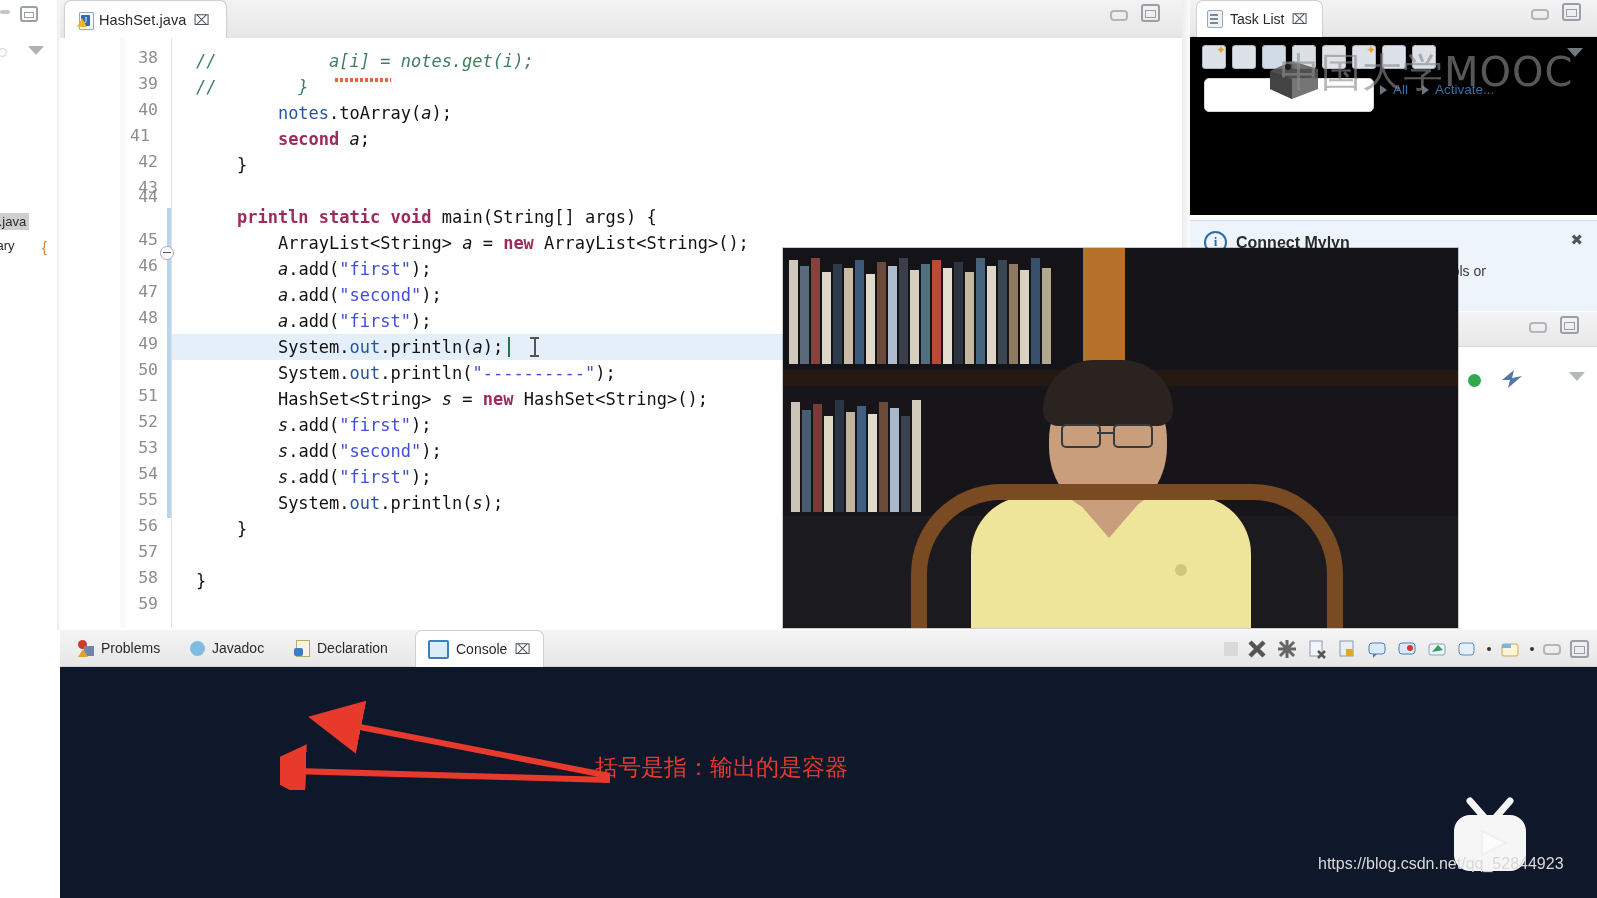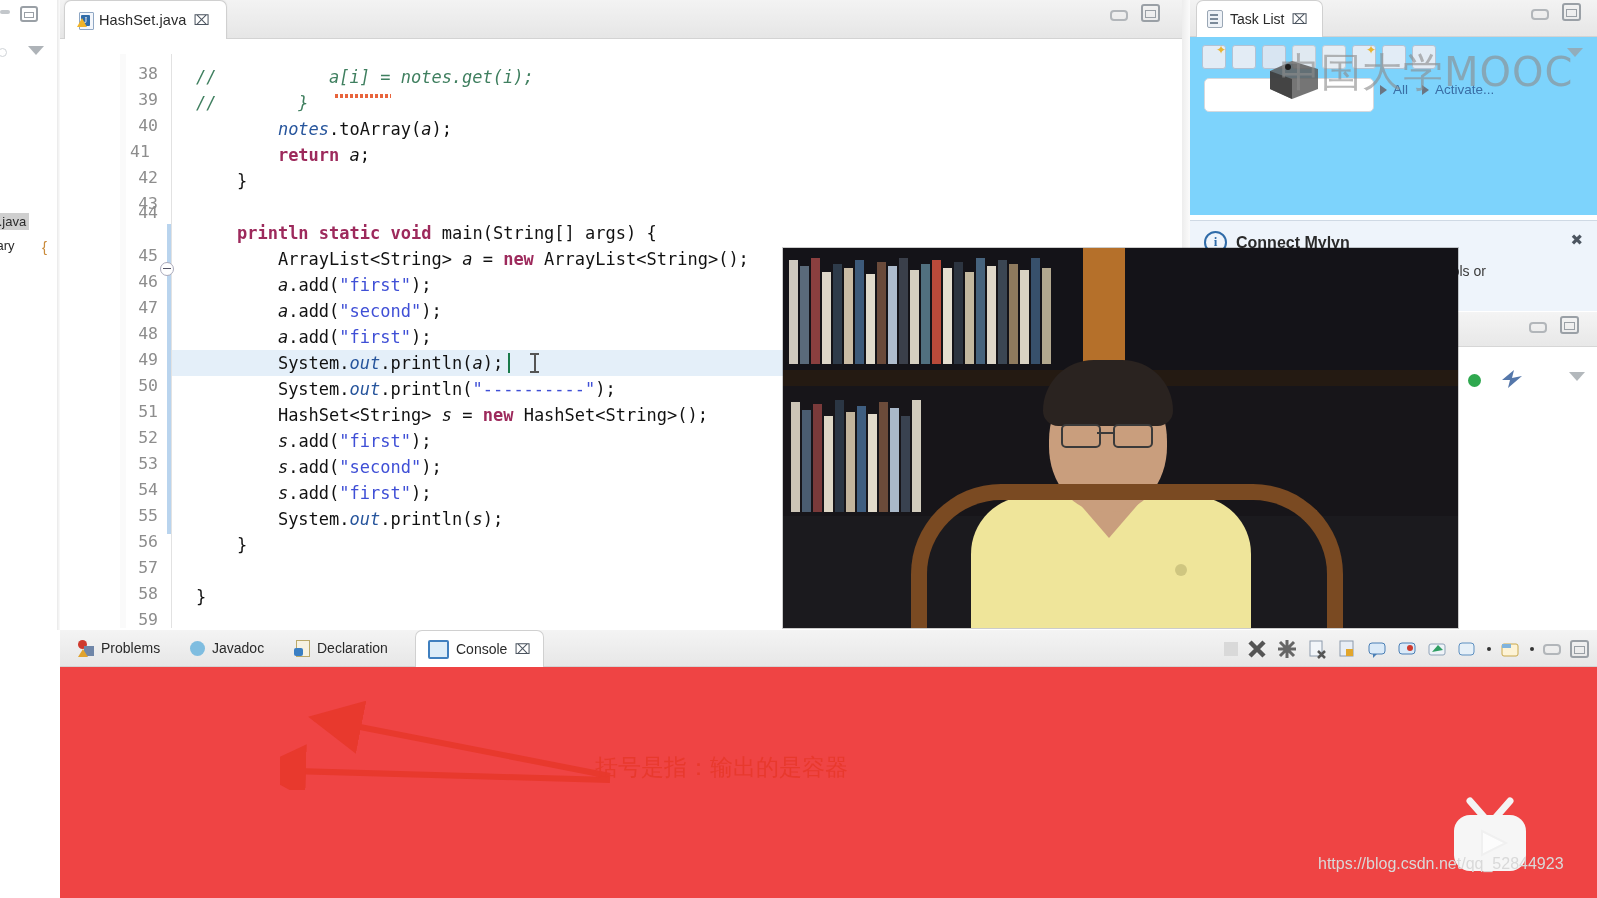--- a/index.html
+++ b/index.html
@@ -48,46 +48,46 @@
         border-bottom:9px solid #f0b429;}
   .close-x{font-size:14px;color:#4c5560;line-height:1;user-select:none;}
   #editor-min{position:absolute;right:54px;top:10px;width:14px;height:7px;
         border:2px solid #b2b6ba;border-radius:4px;}
   #editor-max{position:absolute;right:22px;top:4px;width:19px;height:18px;
         border:2px solid #9aa0a6;border-radius:3px;box-sizing:border-box;}
   #editor-max i{position:absolute;left:2px;top:4px;right:2px;bottom:2px;
         border:1px solid #9aa0a6;display:block;}
 
   #code-area{position:absolute;left:0;top:38px;right:0;bottom:0;background:#fff;
-        overflow:hidden;margin-top:16px;}
+        overflow:hidden;}
   #gutter-line{position:absolute;left:111px;top:0;bottom:0;width:1px;background:#e2e2e2;}
   #marker-strip{position:absolute;left:60px;top:0;bottom:0;width:6px;background:#fafafa;}
   #folding-bar{position:absolute;left:100px;top:0;bottom:0;width:11px;background:#fff;}
   .code-line{position:absolute;left:0;height:26px;line-height:26px;white-space:pre;
         font-family:"DejaVu Sans Mono","Liberation Mono",monospace;font-size:17px;}
   .lnum{position:absolute;left:62px;width:36px;text-align:right;color:#8d8d8d;
         font-size:16.5px;font-family:"DejaVu Sans Mono","Liberation Mono",monospace;}
   .ctext{position:absolute;left:136px;color:#111;}
   .hl-row{position:absolute;left:112px;right:330px;height:26px;background:#dbe9f7;opacity:.75;}
   .sel-bar{position:absolute;left:107px;width:4px;background:#b9d4ee;}
   .kw{color:#9d2a5c;font-weight:bold;}
   .str{color:#3f4fd6;}
   .cmt{color:#3f7f5f;font-style:italic;}
-  .fld{color:#27559c;font-style:italic;}
+  .fld{color:#27559c;}
   .var{color:#111;font-style:italic;}
   #caret{position:absolute;width:2px;height:20px;background:#1a7a4a;}
   #ibeam{position:absolute;width:9px;height:20px;}
   #ibeam:before,#ibeam:after{content:"";position:absolute;left:0;width:9px;height:2px;background:#555;}
   #ibeam:before{top:0;} #ibeam:after{bottom:0;}
   #ibeam i{position:absolute;left:4px;top:0;width:2px;height:20px;background:#555;}
   #red-squiggle{position:absolute;left:275px;top:40px;width:56px;height:4px;
         background:repeating-linear-gradient(90deg,#e8643c 0 3px,transparent 3px 5px);}
 
   
-  #tasklist-panel{position:absolute;left:1190px;top:0;width:407px;height:215px;background:#7dd3fc;}
+  #tasklist-panel{position:absolute;left:1190px;top:0;width:407px;height:215px;background:#000000;}
   #tasklist-tabbar{position:absolute;left:0;top:0;width:100%;height:36px;
         background:linear-gradient(to bottom,#f3f3f3,#e6e6e6);border-bottom:1px solid #d3d3d3;}
   #tasklist-tab{position:absolute;left:6px;top:0;height:36px;padding:0 14px 0 10px;
         background:#fff;border:1px solid #d0d0d0;border-bottom:none;border-radius:7px 7px 0 0;
         display:flex;align-items:center;gap:7px;}
   #tasklist-tab .t{font-size:14px;color:#2a2a2a;}
   .tl-icon{width:14px;height:16px;background:#eef2f7;border:1px solid #9aa7b5;
         border-radius:2px;position:relative;}
   .tl-icon:after{content:"";position:absolute;left:2px;top:3px;width:8px;height:2px;
         background:#7b8a9a;box-shadow:0 4px 0 #7b8a9a,0 8px 0 #7b8a9a;}
@@ -155,21 +155,21 @@
   #wc-glass-br{position:absolute;left:136px;top:64px;width:16px;height:2px;background:#3a3a3a;}
   #wc-shirt{position:absolute;left:10px;top:128px;width:280px;height:136px;
         background:#efe59a;border-radius:58px 58px 0 0;}
   #wc-collar{position:absolute;left:110px;top:126px;width:76px;height:44px;background:#c99e7d;
         clip-path:polygon(0 0,100% 0,50% 100%);}
   #wc-logo{position:absolute;left:214px;top:196px;width:12px;height:12px;background:#cfc680;border-radius:50%;}
   #wc-chair{position:absolute;left:128px;top:236px;width:400px;height:150px;
         border:16px solid #7a4a22;border-radius:90px 90px 0 0;border-bottom:none;background:transparent;}
 
   
-  #console-panel{position:absolute;left:60px;top:630px;width:1537px;height:268px;background:#ef4444;}
+  #console-panel{position:absolute;left:60px;top:630px;width:1537px;height:268px;background:#0f172a;}
   #console-tabbar{position:absolute;left:0;top:0;width:100%;height:36px;
         background:linear-gradient(to bottom,#f4f4f4,#e7e7e7);border-bottom:1px solid #d3d3d3;}
   .ctab{position:absolute;top:0;height:36px;display:flex;align-items:center;gap:7px;
         padding:0 12px;font-size:14px;color:#2a2a2a;}
   .ctab.active{background:#fff;border:1px solid #d0d0d0;border-bottom:none;
         border-radius:7px 7px 0 0;}
   #console-toolbar{position:absolute;right:8px;top:4px;height:30px;display:flex;
         align-items:center;gap:9px;}
   .ctb{width:21px;height:20px;position:relative;}
   #console-body{position:absolute;left:0;top:36px;right:0;bottom:0;background:#fff;}
@@ -230,21 +230,21 @@
     <div id="red-squiggle"></div>
 
     <div id="code-lines">
         <div class="lnum" style="top: 10px;">38</div>
         <div class="code-line ctext" style="top: 10px;"><span class="cmt">//           a[i] = notes.get(i);</span></div>
         <div class="lnum" style="top: 36px;">39</div>
         <div class="code-line ctext" style="top: 36px;"><span class="cmt">//        }</span></div>
         <div class="lnum" style="top: 62px;">40</div>
         <div class="code-line ctext" style="top: 62px;"><span>        </span><span class="fld">notes</span><span>.</span><span>toArray</span><span>(</span><span class="var">a</span><span>);</span></div>
         <div class="lnum" style="top: 88px; text-align: center;">41</div>
-        <div class="code-line ctext" style="top: 88px;"><span>        </span><span class="kw">return</span><span> </span><span class="var">a</span><span>;</span></div>
+        <div class="code-line ctext" style="top: 88px;"><span>        </span><span class="kw">second</span><span> </span><span class="var">a</span><span>;</span></div>
         <div class="lnum" style="top: 114px;">42</div>
         <div class="code-line ctext" style="top: 114px;"><span>    }</span></div>
         <div class="lnum" style="top: 140px;">43</div>
         <div class="code-line ctext" style="top: 140px;"></div>
         <div class="lnum" style="top: 149px;">44</div>
         <div class="code-line ctext" style="top: 166px;"><span>    </span><span class="kw">println</span><span> </span><span class="kw">static</span><span> </span><span class="kw">void</span><span> </span><span>main</span><span>(</span><span>String</span><span>[] </span><span>args</span><span>) {</span></div>
         <div class="lnum" style="top: 192px;">45</div>
         <div class="code-line ctext" style="top: 192px;"><span>        </span><span>ArrayList</span><span>&lt;</span><span>String</span><span>&gt; </span><span class="var">a</span><span> = </span><span class="kw">new</span><span> </span><span>ArrayList</span><span>&lt;</span><span>String</span><span>&gt;();</span></div>
         <div class="lnum" style="top: 218px;">46</div>
         <div class="code-line ctext" style="top: 218px;"><span>        </span><span class="var">a</span><span>.</span><span>add</span><span>(</span><span class="str">"first"</span><span>);</span></div>

